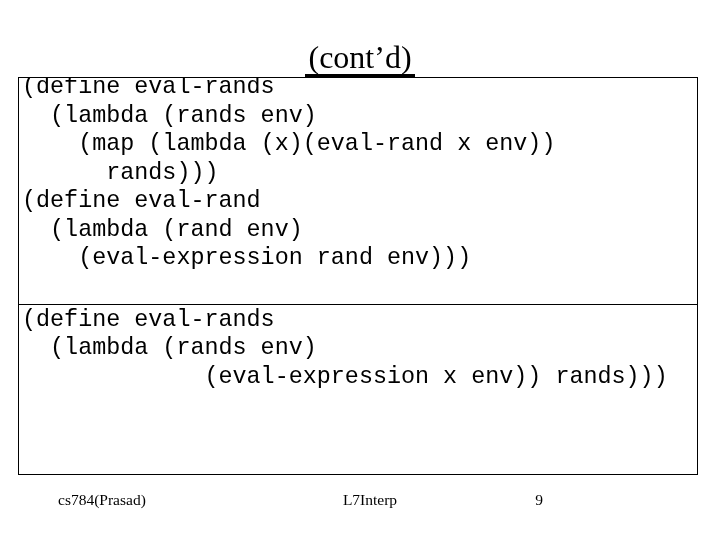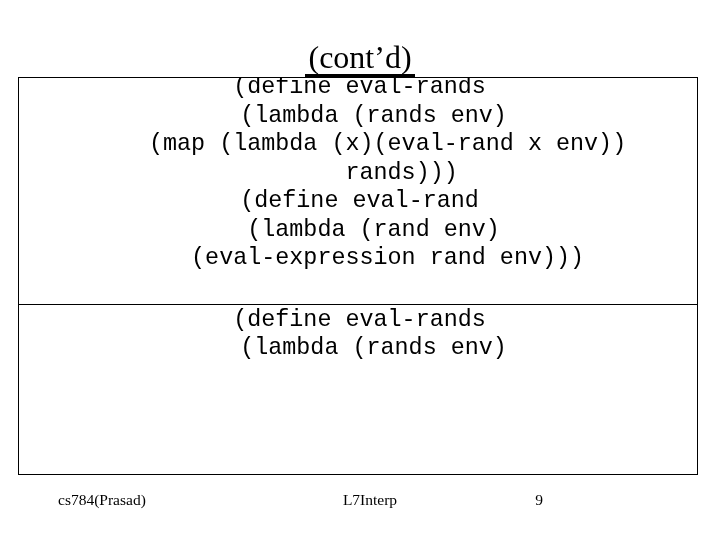--- a/index.html
+++ b/index.html
@@ -46,21 +46,21 @@
   pre.code {
     font-family: "Liberation Mono", "DejaVu Sans Mono", monospace;
     font-size: 23.4px;
     line-height: 28.5px;
     color: #000000;
     white-space: pre;
     padding-left: 3px;
   }
   .box1 pre.code { margin-top: -5px; }
   .box2 pre.code { margin-top: 1px; }
-  .code-line { white-space: pre; text-align: center; }
+  .code-line { white-space: pre; }
   .kw { font-weight: normal; }
   .footer {
     position: absolute;
     top: 491px;
     left: 0;
     width: 600px;
     height: 20px;
     font-family: "Liberation Serif", serif;
     font-size: 15.5px;
     line-height: 18px;
@@ -77,21 +77,21 @@
 
   <div class="title-row">
     <span class="title-text">(cont’d)</span>
   </div>
 
   <div class="code-box box1">
     <pre class="code"><div class="code-line"><span>(define eval-rands</span></div><div class="code-line"><span>  (lambda (rands env)</span></div><div class="code-line"><span>    (</span><span class="kw">map</span><span> (lambda (x)(eval-rand x env))</span></div><div class="code-line"><span>      rands)))</span></div><div class="code-line"><span>(define eval-rand</span></div><div class="code-line"><span>  (lambda (rand env)</span></div><div class="code-line"><span>    (eval-expression rand env)))</span></div></pre>
   </div>
 
   <div class="code-box box2">
-    <pre class="code"><div class="code-line"><span>(define eval-rands</span></div><div class="code-line"><span>  (lambda (rands env)</span></div></pre>
+    <pre class="code"><div class="code-line"><span>(define eval-rands</span></div><div class="code-line"><span>  (lambda (rands env)</span></div><div class="code-line"><span>             (eval-expression x env)) rands)))</span></div></pre>
   </div>
 
   <div class="footer">
     <span class="footer-left">cs784(Prasad)</span>
     <span class="footer-center">L7Interp</span>
     <span class="footer-right">9</span>
   </div>
 
 </div>
 

